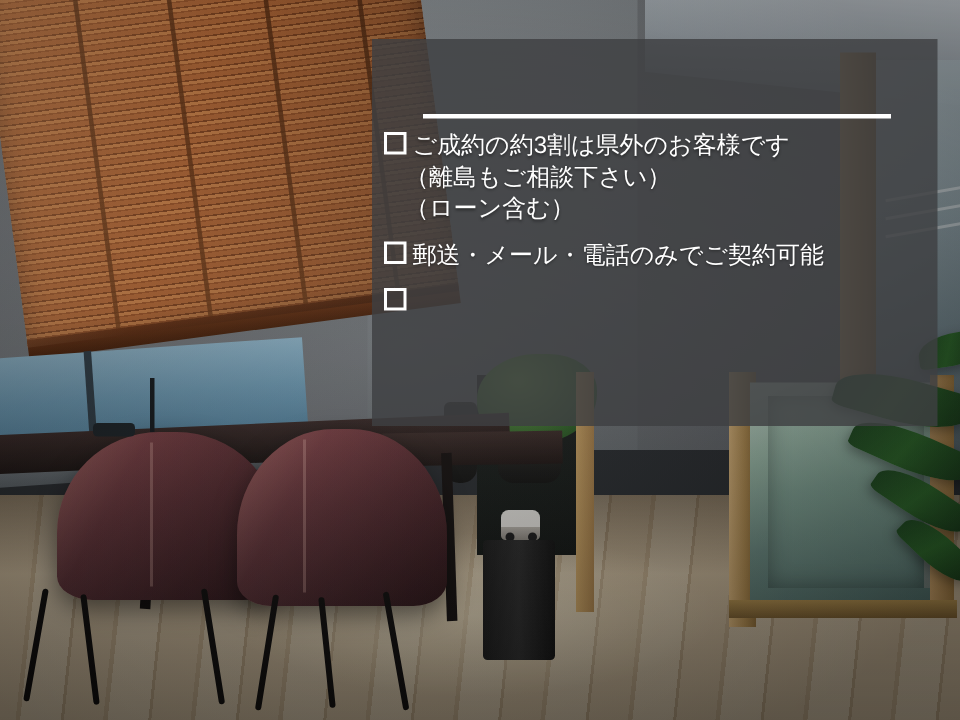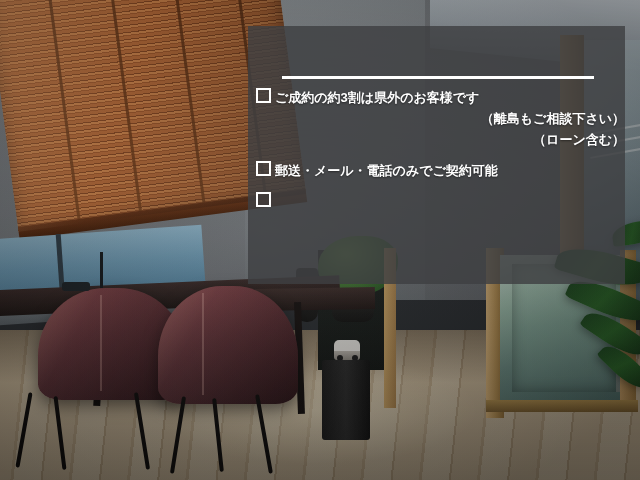--- a/index.html
+++ b/index.html
@@ -301,28 +301,28 @@
   }
 
   .bullets {
     position: absolute;
     left: 8px; top: 62px;
     width: 369px;
   }
 
   .bullet-line {
     color: #ffffff;
-    font-size: 13px;
-    font-weight: 700;
+    font-size: 16px;
+    font-weight: 400;
     line-height: 20px;
     white-space: nowrap;
     text-shadow: 0 1px 2px rgba(0,0,0,0.45);
   }
   .bullet-line.main { margin-top: 11px; }
-  .bullet-line.sub  { margin-top: 1px; padding-left: 14px; text-align: right; }
+  .bullet-line.sub  { margin-top: 1px; padding-left: 14px; }
   .bullet-line:first-child { margin-top: 0; }
 
   .sq {
     display: inline-block;
     width: 11px; height: 11px;
     border: 2px solid #ffffff;
     margin-right: 4px;
     vertical-align: -1px;
   }
 </style>

